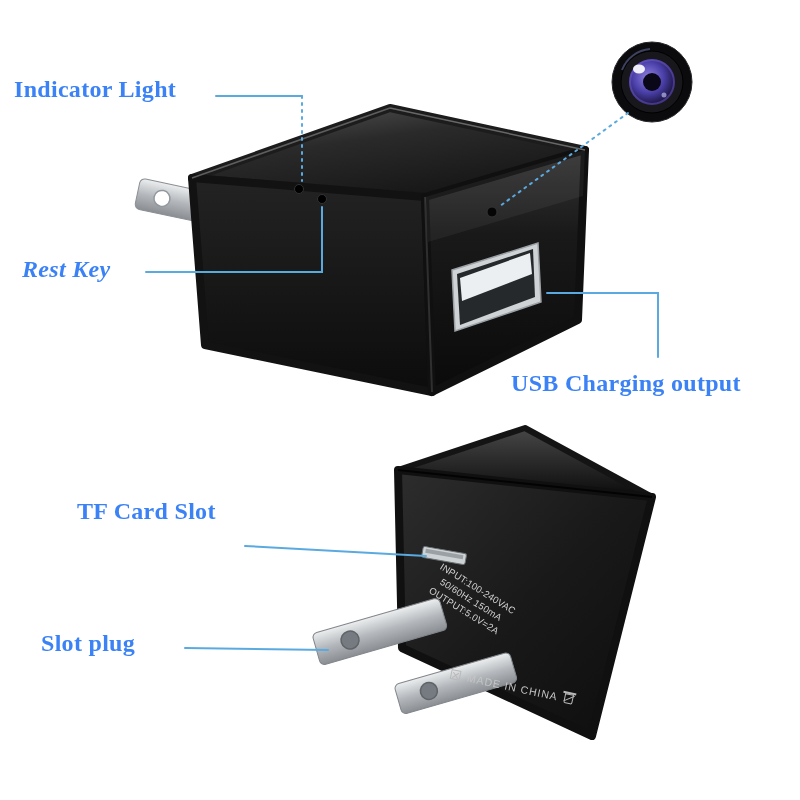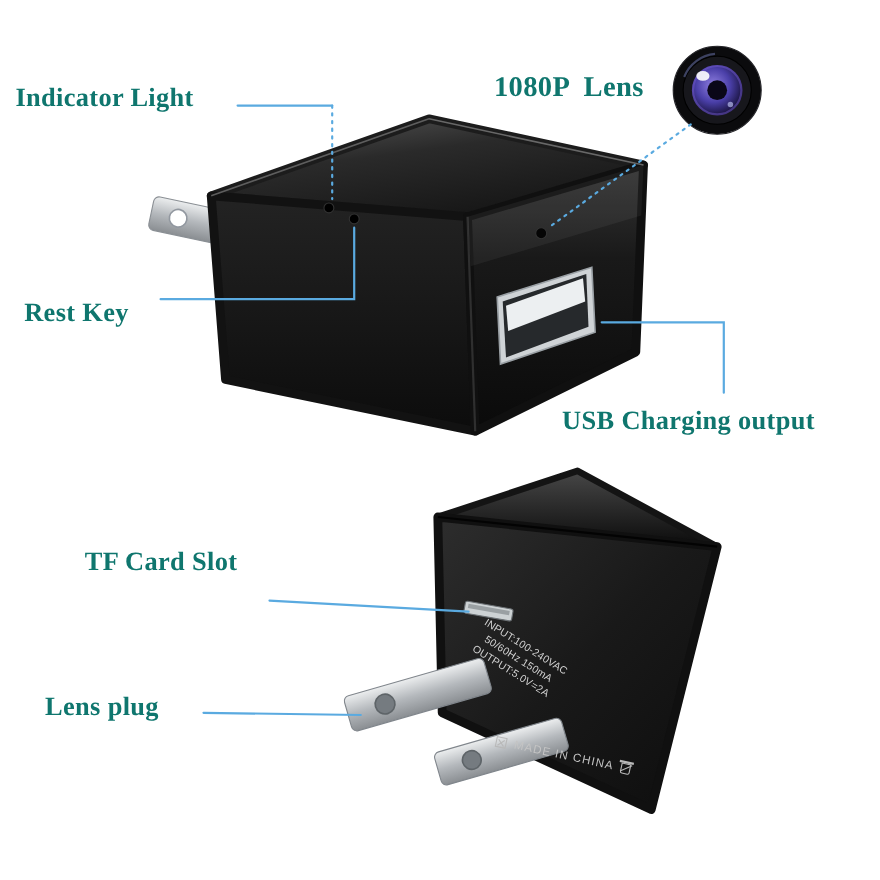--- a/index.html
+++ b/index.html
@@ -7,21 +7,21 @@
   body {
     background:#ffffff;
     font-family:"Liberation Serif", serif;
     position:relative;
     overflow:hidden;
   }
   .stage { position:absolute; left:0; top:0; width:800px; height:800px; }
   #svg-art { position:absolute; left:0; top:0; }
   .callout {
     position:absolute;
-    color:#0f766e;
+    color:#3b82f6;
     font-weight:700;
     font-size:24px;
     white-space:pre;
     letter-spacing:0.3px;
     z-index:3;
   }
   .callout.big { font-size:26px; }
   .device-print {
     position:absolute;
     font-family:"Liberation Sans", sans-serif;
@@ -197,19 +197,18 @@
     <div>50/60Hz 150mA</div>
     <div>OUTPUT:5.0V=2A</div>
   </div>
   <div class="device-print madein">
     <span class="cert-box"></span>
     <span>MADE IN CHINA</span>
     <span class="cert-bin"></span>
   </div>
 
   <div class="callout" style="left:14px; top:76px;">Indicator Light</div>
-  <div class="callout big" style="left:449px; top:64px;">1080P  Lens</div>
-  <div class="callout" style="left:22px; top:272px;">Rest Key</div>
+  <div class="callout" style="left:22px; top:256px;font-style:italic;">Rest Key</div>
   <div class="callout" style="left:511px; top:370px;font-family:Liberation Serif, serif;">USB Charging output</div>
   <div class="callout" style="left:77px; top:498px;">TF Card Slot</div>
-  <div class="callout" style="left:41px; top:630px;">Lens plug</div>
+  <div class="callout" style="left:41px; top:630px;">Slot plug</div>
 
 </div>
 
 </body></html>

